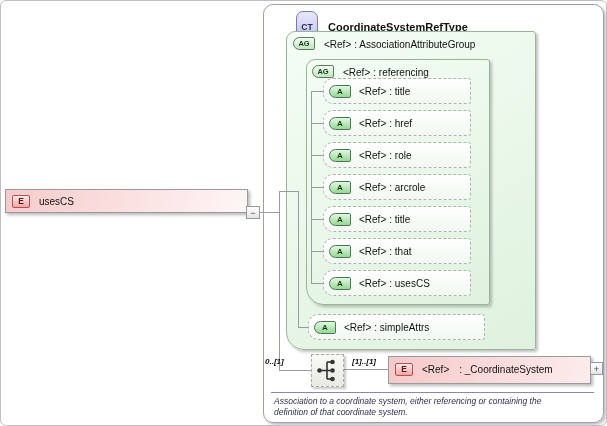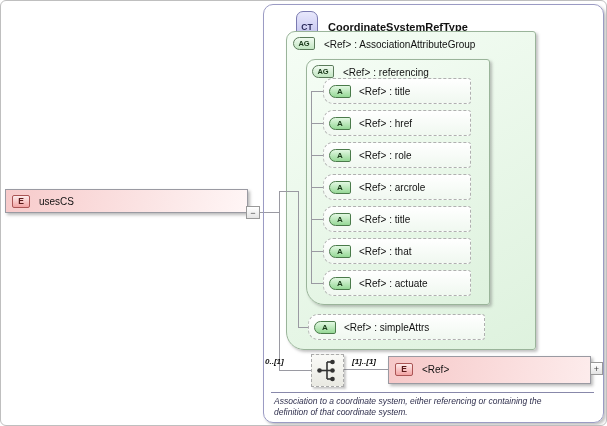--- a/index.html
+++ b/index.html
@@ -181,21 +181,21 @@
     <span class="nodetxt gap">: title</span>
   </div>
   <div class="attr" style="top:237px;">
     <span class="icon icon-a">A</span>
     <span class="nodetxt">&lt;Ref&gt;</span>
     <span class="nodetxt gap">: that</span>
   </div>
   <div class="attr" style="top:269px;">
     <span class="icon icon-a">A</span>
     <span class="nodetxt">&lt;Ref&gt;</span>
-    <span class="nodetxt gap">: actuate</span>
+    <span class="nodetxt gap">: usesCS</span>
   </div>
 
   <div class="attr" style="left:307px;top:313px;width:177px;">
     <span class="icon icon-a">A</span>
     <span class="nodetxt">&lt;Ref&gt;</span>
     <span class="nodetxt gap">: simpleAttrs</span>
   </div>
 
   <span class="occurs" style="left:264px;top:356px;">0..[1]</span>
   <div class="seqbox">
@@ -210,20 +210,21 @@
       <circle cx="18.5" cy="13.5" r="2.3" fill="#333"></circle>
       <circle cx="18.5" cy="22" r="2.3" fill="#333"></circle>
     </svg>
   </div>
   <span class="occurs" style="left:351px;top:356px;">[1]..[1]</span>
 
   <div class="ebox" style="left:387px;top:355px;width:201px;height:26px;background:linear-gradient(100deg,#f6c8c8,#fdecec);">
     <div class="hdr" style="height:24px;">
       <span class="icon icon-e">E</span>
       <span class="nodetxt">&lt;Ref&gt;</span>
+      <span class="nodetxt" style="margin-left:10px">: _CoordinateSystem</span>
     </div>
   </div>
   <div class="plusbox" style="left:589px;top:361px;width:13px;height:13px;">+</div>
 
   <div class="ct-sep"></div>
   <div class="ct-annot">Association to a coordinate system, either referencing or containing the definition of that coordinate system.</div>
 
 </div>
 
 </body></html>

